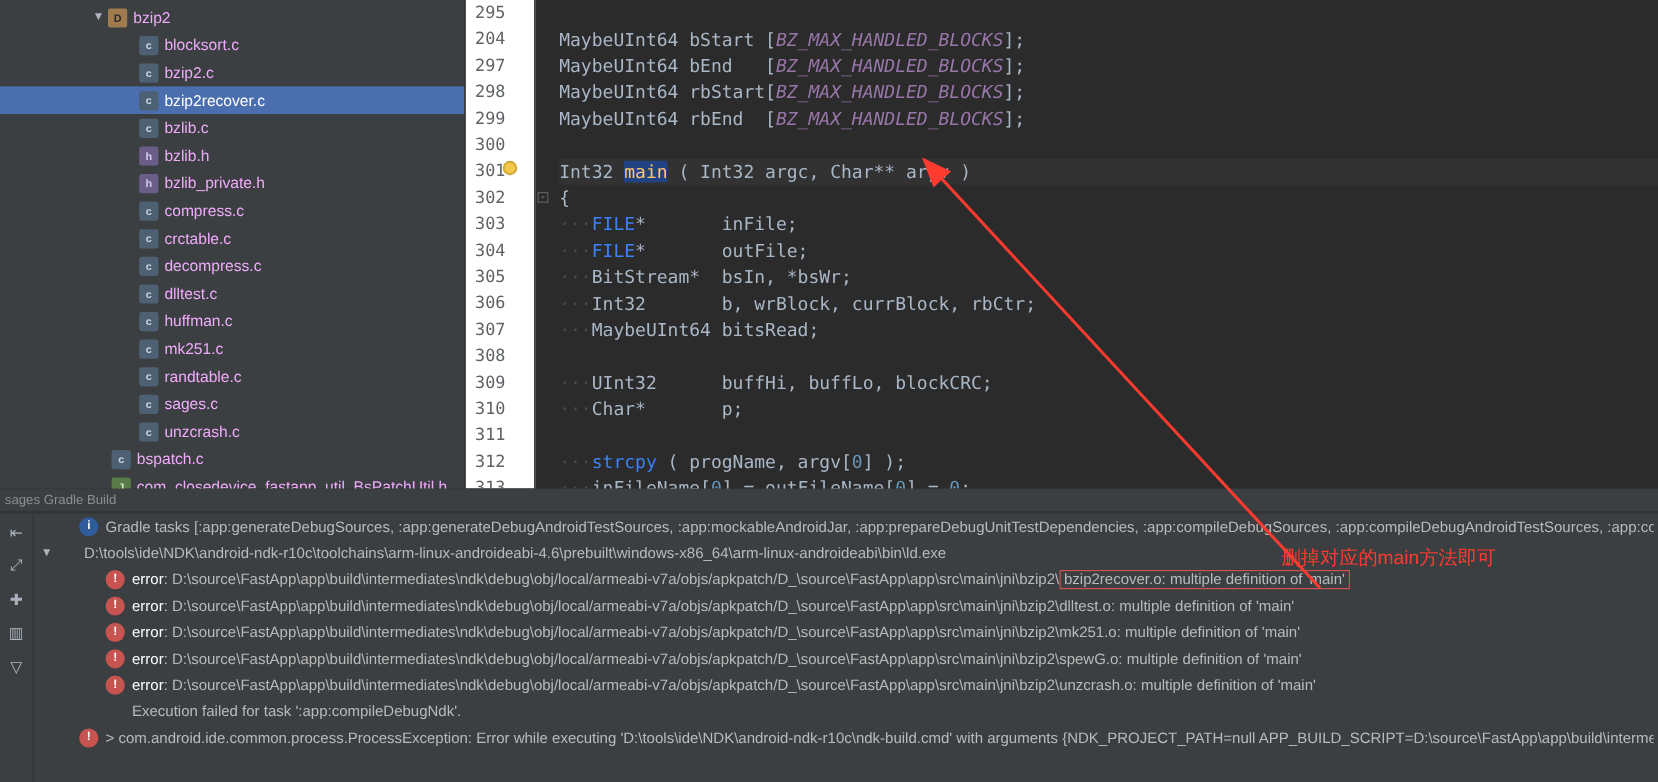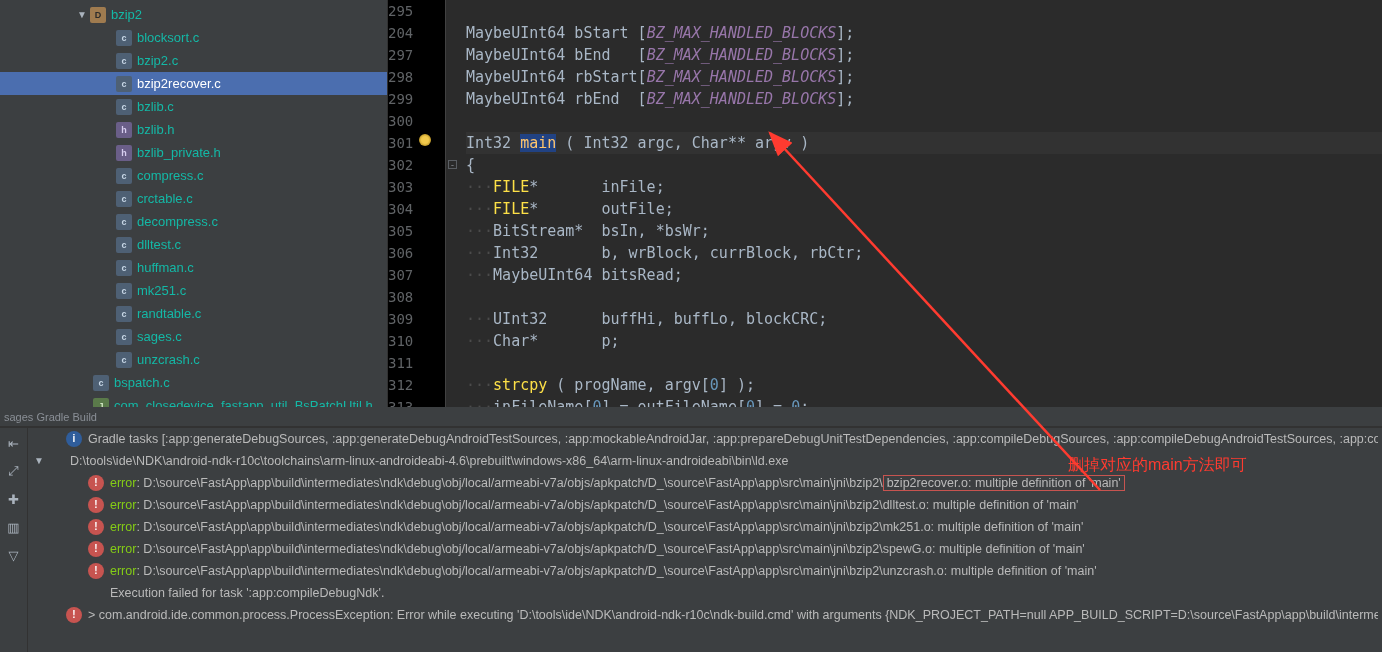--- a/index.html
+++ b/index.html
@@ -47,34 +47,34 @@
     display: inline-flex;
     align-items: center;
     justify-content: center;
     font-size: 9px;
     border-radius: 2px;
   }
   .folder-icon { background: #9f7b4f; color: #2b2b2b; font-weight: bold; }
   .c-file-icon { background: #4e6074; color: #c7d6e6; font-weight: bold; }
   .h-file-icon { background: #6a5e88; color: #d8cef0; font-weight: bold; }
   .j-file-icon { background: #5a7a4a; color: #d0e6c2; font-weight: bold; }
-  .tree-label { color: #14b8a6; }
+  .tree-label { color: #f0abfc; }
   .tree-item.selected .tree-label { color: #fff; }
 
   .editor {
     flex: 1;
     background: #2b2b2b;
     display: flex;
     position: relative;
     overflow: hidden;
   }
   .gutter {
     width: 58px;
-    background: #000000;
-    text-align: left;
+    background: #ffffff;
+    text-align: center;
     padding-right: 16px;
     color: #606366;
     font-family: Consolas, monospace;
     font-size: 14px;
     line-height: 22px;
     border-right: 1px solid #414141;
   }
   .gutter-line { height: 22px; position: relative; }
   .gutter .bulb {
     position: absolute;
@@ -98,21 +98,21 @@
   .code-line.hl { background: #323232; }
   .fold-col { position: absolute; left: 0; top: 0; width: 14px; }
   .fold-mark {
     position: absolute; left: 2px; width: 9px; height: 9px;
     border: 1px solid #5a5e63; color: #8a8f96;
     font-size: 9px; line-height: 8px; text-align: center;
   }
   .kw-const { color: #9876aa; font-style: italic; }
   .kw-num { color: #6897bb; }
   .kw-fn { color: #ffc66d; }
-  .kw-key { color: #fde047; }
+  .kw-key { color: #3b82f6; }
   .dots { color: #4b4b4b; }
   .highlight-main { background: #214283; }
   
   .bottom-panel {
     height: 245px;
     background: #3c3f41;
     border-top: 1px solid #323232;
     display: flex;
   }
   .bp-tabbar {
@@ -154,21 +154,21 @@
   }
   .bp-icon {
     width: 16px; height: 16px; margin-right: 6px; margin-top: 2px;
     flex-shrink: 0; display: inline-flex; align-items: center; justify-content: center;
     border-radius: 50%; font-size: 10px; font-weight: bold;
   }
   .bp-icon.info { background: #2f5d9b; color: #fff; }
   .bp-icon.error { background: #c75450; color: #fff; }
   .bp-toggle { width:14px; color:#aab3bd; text-align:center; font-size:10px; margin-right:2px; }
   .bp-text { flex:1; white-space: nowrap; overflow: hidden; text-overflow: clip; }
-  .err-link { color: #84cc16; }
+  .err-link { color: #ffffff; }
   .bp-highlight-box {
     border: 1px solid #c75450;
     padding: 0 3px;
   }
 
   
   .annotation-layer {
     position: absolute; left: 0; top: 0; width: 1382px; height: 652px;
     pointer-events: none; z-index: 50; border-radius: 30px;
   }

